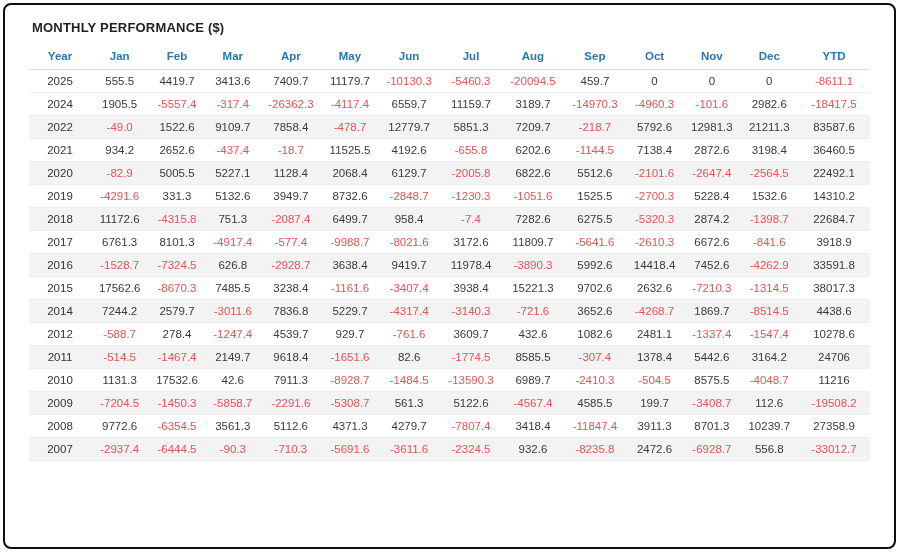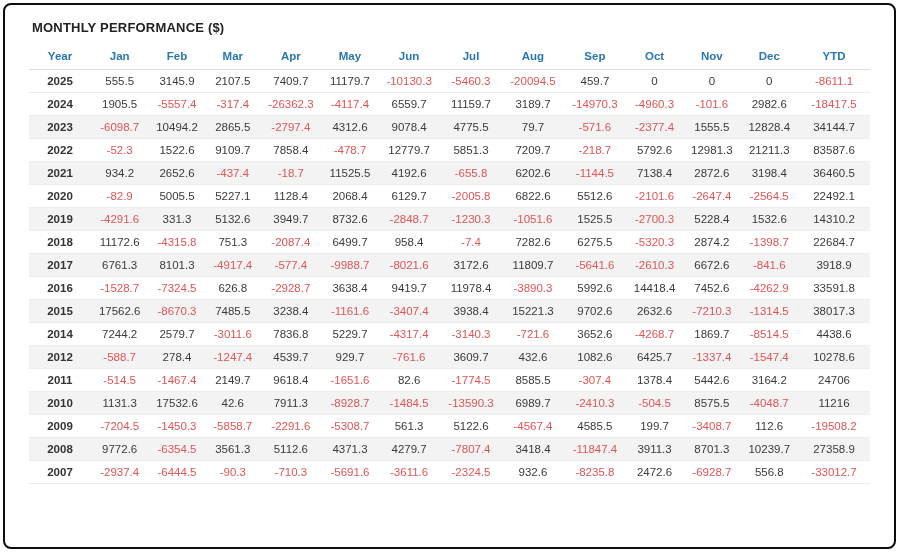--- a/index.html
+++ b/index.html
@@ -41,21 +41,21 @@
     border-bottom: 1px solid #dcdcdc;
     white-space: nowrap;
   }
   table.perf td {
     text-align: center;
     padding: 5px 3px;
     border-bottom: 1px solid #ededed;
     white-space: nowrap;
   }
   table.perf td.year {
-    font-weight: bold;
+    font-weight: normal;
     color: #333333;
   }
   table.perf td.pos { color: #3a3a3a; }
   table.perf td.neg { color: #e05555; }
   
   table.perf tbody tr:nth-child(2n+3) { background: #f3f3f3; }
   table.perf th:first-child { width: 56px; }
   table.perf th:last-child  { width: 66px; }
 </style>
 </head>
@@ -79,22 +79,22 @@
           <th>Oct</th>
           <th>Nov</th>
           <th>Dec</th>
           <th>YTD</th>
         </tr>
     </thead>
     <tbody>
         <tr>
           <td class="year">2025</td>
           <td class="pos">555.5</td>
-          <td class="pos">3145.9</td>
-          <td class="pos">2107.5</td>
+          <td class="pos">4419.7</td>
+          <td class="pos">3413.6</td>
           <td class="pos">7409.7</td>
           <td class="pos">11179.7</td>
           <td class="neg">-10130.3</td>
           <td class="neg">-5460.3</td>
           <td class="neg">-20094.5</td>
           <td class="pos">459.7</td>
           <td class="pos">0</td>
           <td class="pos">0</td>
           <td class="pos">0</td>
           <td class="neg">-8611.1</td>
@@ -109,38 +109,22 @@
           <td class="pos">6559.7</td>
           <td class="pos">11159.7</td>
           <td class="pos">3189.7</td>
           <td class="neg">-14970.3</td>
           <td class="neg">-4960.3</td>
           <td class="neg">-101.6</td>
           <td class="pos">2982.6</td>
           <td class="neg">-18417.5</td>
         </tr>
         <tr>
-          <td class="year">2023</td>
-          <td class="neg">-6098.7</td>
-          <td class="pos">10494.2</td>
-          <td class="pos">2865.5</td>
-          <td class="neg">-2797.4</td>
-          <td class="pos">4312.6</td>
-          <td class="pos">9078.4</td>
-          <td class="pos">4775.5</td>
-          <td class="pos">79.7</td>
-          <td class="neg">-571.6</td>
-          <td class="neg">-2377.4</td>
-          <td class="pos">1555.5</td>
-          <td class="pos">12828.4</td>
-          <td class="pos">34144.7</td>
-        </tr>
-        <tr>
           <td class="year">2022</td>
-          <td class="neg">-52.3</td>
+          <td class="neg">-49.0</td>
           <td class="pos">1522.6</td>
           <td class="pos">9109.7</td>
           <td class="pos">7858.4</td>
           <td class="neg">-478.7</td>
           <td class="pos">12779.7</td>
           <td class="pos">5851.3</td>
           <td class="pos">7209.7</td>
           <td class="neg">-218.7</td>
           <td class="pos">5792.6</td>
           <td class="pos">12981.3</td>
@@ -279,21 +263,21 @@
           <td class="year">2012</td>
           <td class="neg">-588.7</td>
           <td class="pos">278.4</td>
           <td class="neg">-1247.4</td>
           <td class="pos">4539.7</td>
           <td class="pos">929.7</td>
           <td class="neg">-761.6</td>
           <td class="pos">3609.7</td>
           <td class="pos">432.6</td>
           <td class="pos">1082.6</td>
-          <td class="pos">6425.7</td>
+          <td class="pos">2481.1</td>
           <td class="neg">-1337.4</td>
           <td class="neg">-1547.4</td>
           <td class="pos">10278.6</td>
         </tr>
         <tr>
           <td class="year">2011</td>
           <td class="neg">-514.5</td>
           <td class="neg">-1467.4</td>
           <td class="pos">2149.7</td>
           <td class="pos">9618.4</td>

